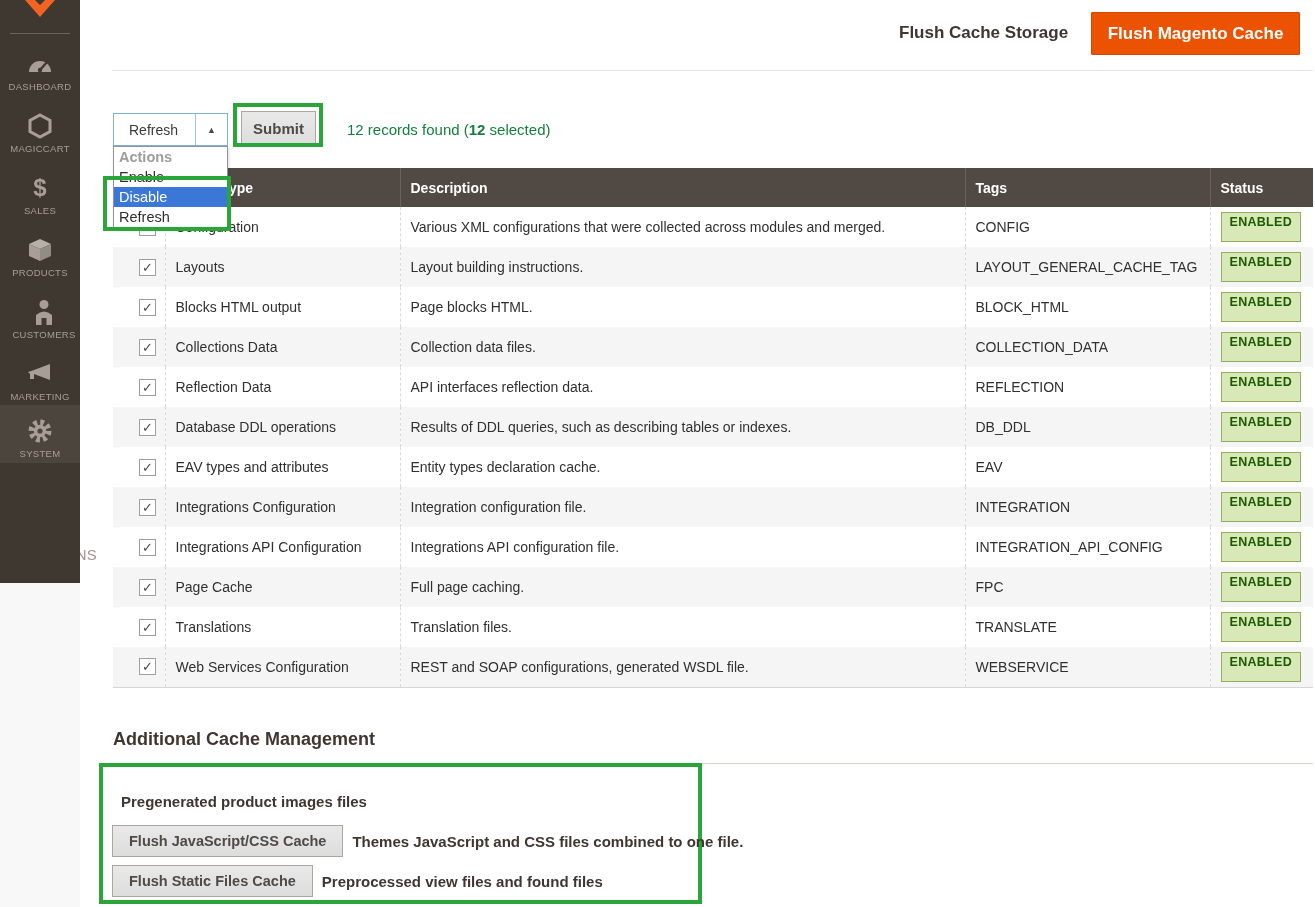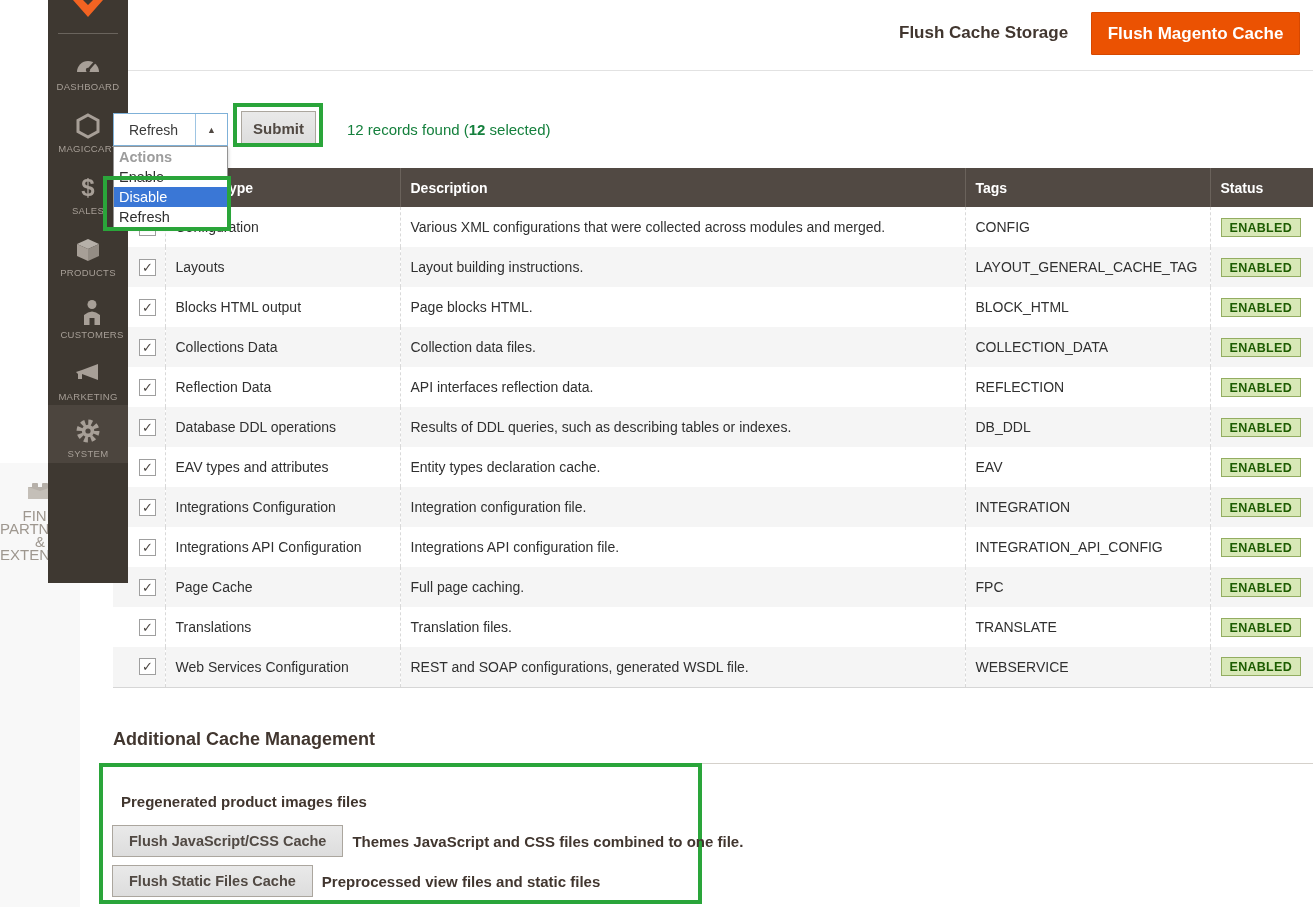--- a/index.html
+++ b/index.html
@@ -2,21 +2,21 @@
 <html><head>
 <meta charset="utf-8">
 <style>
   * { margin:0; padding:0; box-sizing:border-box; }
   html,body { width:1315px; height:907px; }
   body {
     position:relative; background:#ffffff; overflow:hidden;
     font-family:"Liberation Sans", sans-serif; color:#41362f;
   }
   
-  .sidebar { position:absolute; left:0; top:0; width:80px; height:583px; background:#3e3831; z-index:5;margin-left:48px; }
+  .sidebar { position:absolute; left:0; top:0; width:80px; height:583px; background:#3e3831; z-index:5; }
   .sidebar-logo { position:absolute; left:20px; top:0; width:40px; height:18px; }
   .sidebar-divider { position:absolute; left:10px; top:33px; width:60px; height:1px; background:#6a645d; }
   .menu-item { position:absolute; left:0; width:80px; display:flex; flex-direction:column; align-items:center; cursor:pointer; }
   .menu-item .mi-icon { height:28px; display:flex; align-items:center; justify-content:center; }
   .menu-item .mi-label { margin-top:3px; font-size:9.5px; letter-spacing:.3px; color:#a79f97; text-align:center; line-height:12px; }
   .menu-item.selected { background:#4c453e; }
   .menu-notch { position:absolute; left:0; top:463px; width:34px; height:8px; background:#252019; }
   .partners { position:absolute; left:0; top:463px; width:80px; height:444px; background:#f8f8f8; }
   .partners .mi-icon { margin-top:14px; display:flex; justify-content:center; }
   .partners .mi-label { margin-top:6px; font-size:15px; color:#9e978f; text-align:center; line-height:13px; }
@@ -53,21 +53,21 @@
   table.grid thead th { background:#514943; color:#fff; font-size:14px; font-weight:700; text-align:left;
       height:39px; padding:0 0 0 10px; border-left:1px solid #6a625b; }
   table.grid thead th:first-child { border-left:none; }
   table.grid td { height:40px; font-size:14px; color:#303030; padding:0 8px 0 10px;
       border-left:1px dashed #d9d9d9; overflow:hidden; white-space:nowrap; }
   table.grid td:first-child { border-left:none; }
   table.grid tbody tr:nth-child(even) { background:#f5f5f5; }
   table.grid tbody tr:last-child td { border-bottom:1px solid #d6d6d6; }
   .cb { width:17px; height:17px; border:1px solid #9f9f9f; background:#fff; margin-left:16px;
       display:flex; align-items:center; justify-content:center; font-size:13px; color:#4a4540; cursor:pointer; }
-  .badge { display:inline-block; min-width:74px; text-align:center; padding:2px 8px 1px; background:#d8e8b7;
+  .badge { display:inline-block; min-width:74px; text-align:center; padding:2px 8px 12px; background:#d8e8b7;
       border:1px solid #93ad61; color:#1c5c00; font-size:12.5px; font-weight:700; letter-spacing:.3px; }
   td.type-cell, th.type-col { padding-left:12px; }
   td.desc-cell, th.desc-col, td.tags-cell, th.tags-col, td.status-cell, th.status-col { padding-left:13px; }
   
   .additional-title { position:absolute; left:113px; top:729px; font-size:18px; font-weight:700; color:#41362f; }
   .additional-divider { position:absolute; left:113px; top:763px; width:1200px; height:1px; background:#d5d1cb; }
   .flush-row { position:absolute; left:112px; height:32px; display:flex; align-items:center; z-index:31; }
   .flush-btn { height:32px; background:linear-gradient(#e9e9e9,#dddddd); border:1px solid #aba69e;
       font-size:14.5px; font-weight:700; color:#514943; padding:0 16px; cursor:pointer; font-family:inherit; white-space:nowrap; }
   .flush-desc { margin-left:9px; font-size:15px; font-weight:700; color:#41362f; white-space:nowrap; }
@@ -326,15 +326,15 @@
 <div id="flush-actions">
     <div class="flush-row" style="top: 785px;">
       <span class="flush-desc">Pregenerated product images files</span>
     </div>
     <div class="flush-row" style="top: 825px;">
       <button class="flush-btn">Flush JavaScript/CSS Cache</button>
       <span class="flush-desc">Themes JavaScript and CSS files combined to one file.</span>
     </div>
     <div class="flush-row" style="top: 865px;">
       <button class="flush-btn">Flush Static Files Cache</button>
-      <span class="flush-desc">Preprocessed view files and static files</span>
+      <span class="flush-desc">Preprocessed view files and found files</span>
     </div>
   </div>
 
 </body></html>

